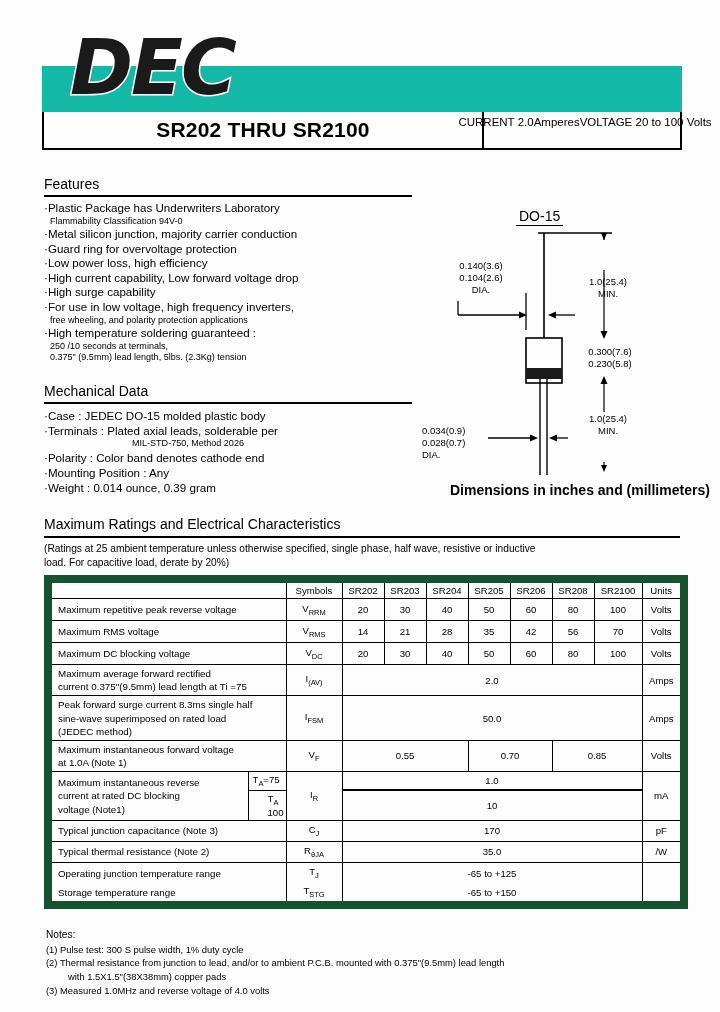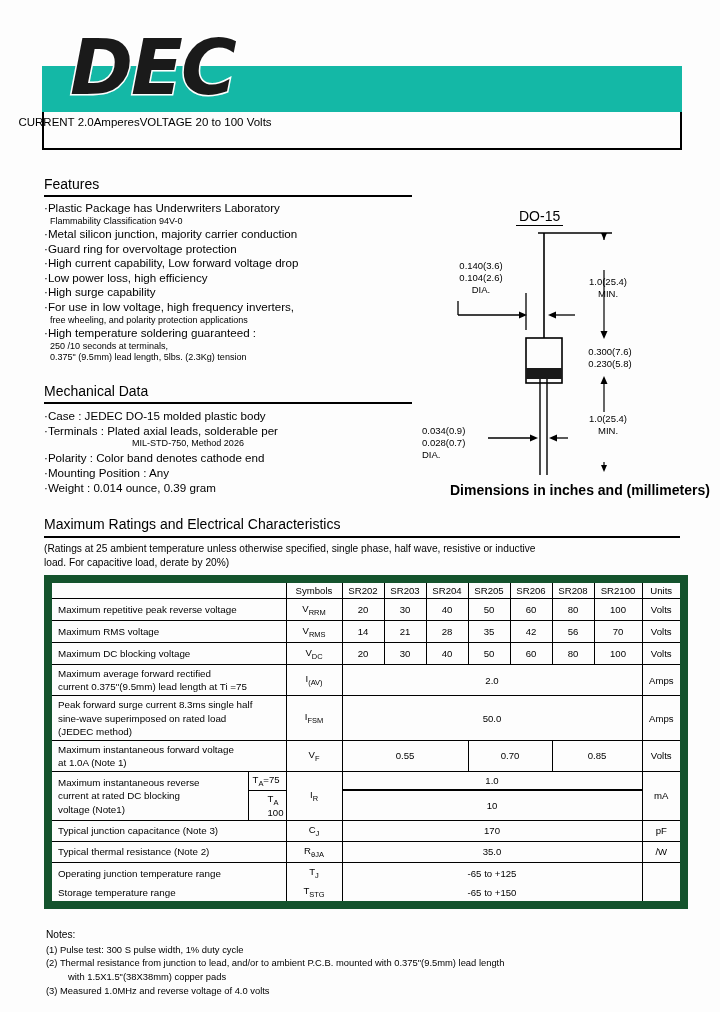--- a/index.html
+++ b/index.html
@@ -210,20 +210,21 @@
 </head>
 <body>
 
 <div class="page">
 
   <div class="header-wrap">
     <div class="logo-band">
       <div class="logo-text">DEC</div>
     </div>
     <div class="title-row">
+      <div class="title-main">SR202 THRU SR2100</div>
       <div class="title-specs">
         <span>
           <b class="sp-label">CURRENT</b>
           <span>2.0Amperes</span>
         </span>
         <span>
           <b class="sp-label">VOLTAGE</b>
           <span>20 to 100 Volts</span>
         </span>
       </div>
@@ -231,22 +232,22 @@
   </div>
 
   <div class="features-box">
     <div class="sec-head">Features</div>
     <div class="sec-rule"></div>
     <ul class="feat-list">
       <li>Plastic Package has Underwriters Laboratory</li>
       <li class="sub">Flammability Classification 94V-0</li>
       <li>Metal silicon junction, majority carrier conduction</li>
       <li>Guard ring for overvoltage protection</li>
+      <li>Low power loss, high efficiency</li>
       <li>High current capability, Low forward voltage drop</li>
-      <li>Low power loss, high efficiency</li>
       <li>High surge capability</li>
       <li>For use in low voltage, high frequency inverters,</li>
       <li class="sub">free wheeling, and polarity protection applications</li>
       <li>High temperature soldering guaranteed :</li>
       <li class="sub">250    /10 seconds at terminals,</li>
       <li class="sub">0.375" (9.5mm) lead length, 5lbs. (2.3Kg) tension</li>
     </ul>
   </div>
 
   <div class="mech-box">

